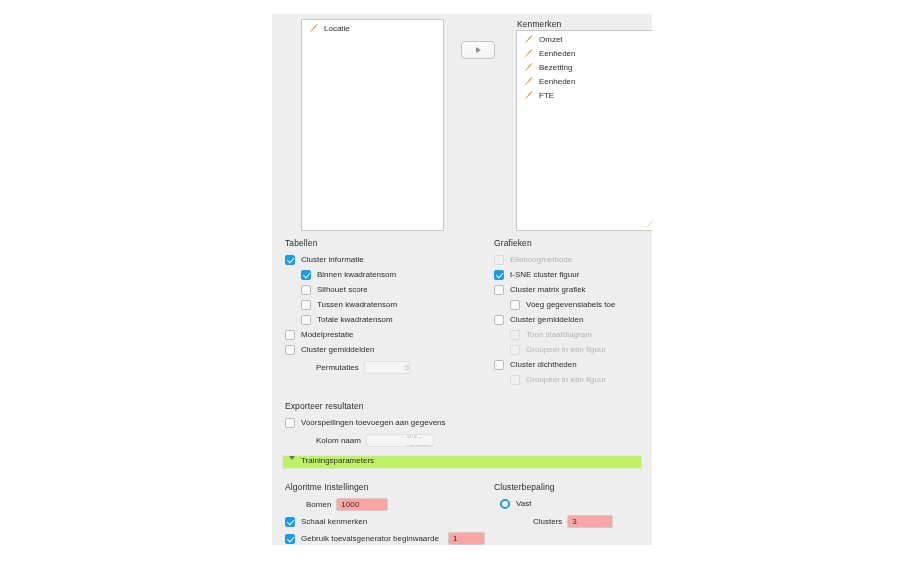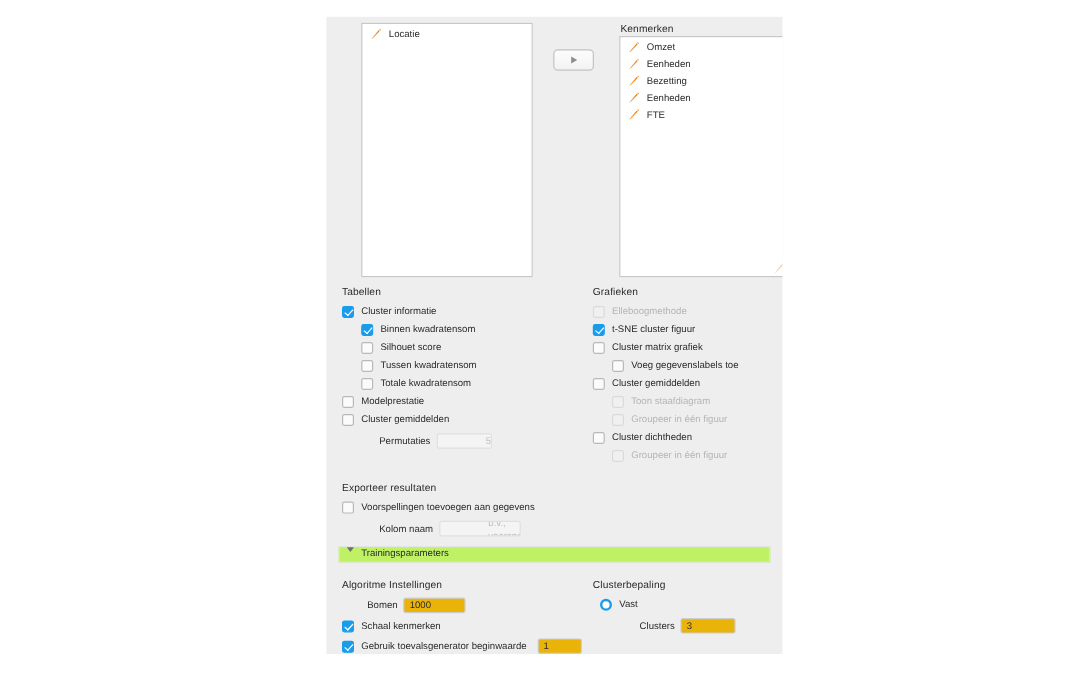--- a/index.html
+++ b/index.html
@@ -221,21 +221,21 @@
   .field-label {
     font-size: 8px;
     color: #2b2b2b;
     margin-right: 5px;
     white-space: nowrap;
     padding-left: 15px;
   }
 
   .textfield {
     height: 13px;
-    background: #eab308;
+    background: #fca5a5;
     border: 1px solid #cdcdcd;
     border-radius: 2px;
     box-sizing: border-box;
     font-size: 8px;
     color: #2b2b2b;
     line-height: 11px;
     padding: 0 4px;
     display: flex;
     align-items: center;
     overflow: hidden;

